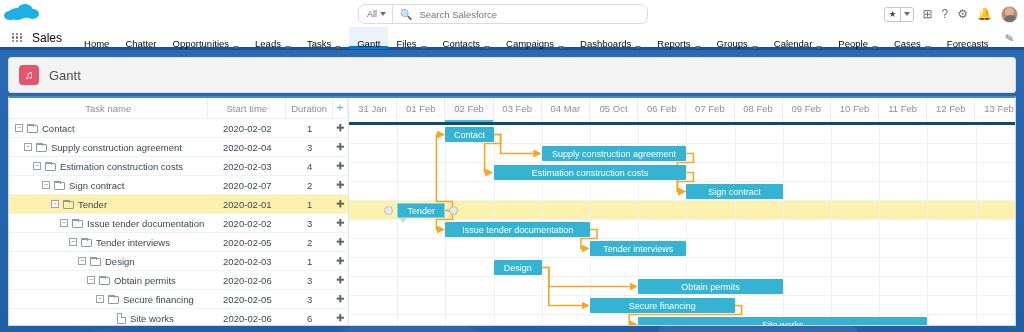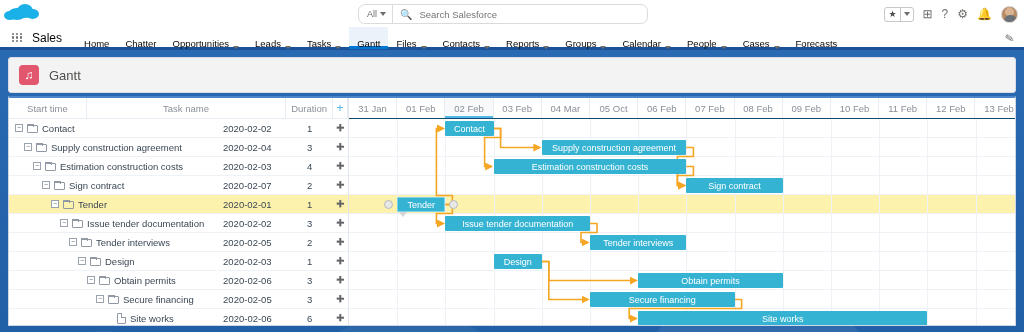--- a/index.html
+++ b/index.html
@@ -108,21 +108,21 @@
     font-size:7px; line-height:6px; text-align:center; margin-right:4px; flex:0 0 8px; background:#fff; }
   .toggle.blank { border:0; background:transparent; }
   .folder { width:11px;height:9px; margin-right:4px; flex:0 0 11px; position:relative; }
   .folder:before { content:""; position:absolute; inset:1px 0 0 0; border:1px solid #8f98a3; border-radius:1px; }
   .folder:after { content:""; position:absolute; left:0; top:0; width:5px;height:2px; border:1px solid #8f98a3; border-bottom:0; border-radius:1px 1px 0 0; }
   .doc { width:9px;height:11px; margin-right:4px; flex:0 0 9px;
     border:1px solid #8f98a3; border-radius:1px; position:relative; background:#fff; }
   .doc:after{content:"";position:absolute;right:-1px;top:-1px;width:4px;height:4px;background:#fff;border-left:1px solid #8f98a3;border-bottom:1px solid #8f98a3;}
 
   
-  .dhead { height:21px; display:flex; border-bottom:1px solid #0c4a6e; }
+  .dhead { height:27px; display:flex; border-bottom:3px solid #0c4a6e; }
   .dcell { font-size:9.5px; color:#8a8f99; text-align:center; line-height:21px;
     border-right:1px solid #e8ecf3; flex:0 0 48.2px; }
   .dcell.today { background:#f7f9fb; box-shadow: inset 0 -2px 0 #53b7e8; }
 
   .canvas { position:relative; height:209px; }
   .vline { position:absolute; top:0; bottom:0; width:1px; background:#eef1f6; }
   .rowband { position:absolute; left:0; right:0; height:19px; border-bottom:1px solid #eef1f6; }
   .rowband.sel { background:#fdf2ad; }
 
   .bar { position:absolute; height:15px; background:#35b3d2; border-radius:1px;
@@ -210,20 +210,28 @@
         </div>
         <div class="navitem">
           <span>Files</span>
           <span class="cd"></span>
         </div>
         <div class="navitem">
           <span>Contacts</span>
           <span class="cd"></span>
         </div>
         <div class="navitem">
+          <span>Campaigns</span>
+          <span class="cd"></span>
+        </div>
+        <div class="navitem">
+          <span>Dashboards</span>
+          <span class="cd"></span>
+        </div>
+        <div class="navitem">
           <span>Reports</span>
           <span class="cd"></span>
         </div>
         <div class="navitem">
           <span>Groups</span>
           <span class="cd"></span>
         </div>
         <div class="navitem">
           <span>Calendar</span>
           <span class="cd"></span>
@@ -245,22 +253,22 @@
 
   <div class="card">
     <div class="appicon">♫</div>
     <div class="cardtitle">Gantt</div>
   </div>
 
   <div class="gantt">
 
     <div class="grid-left">
       <div class="hrow">
+        <div class="hcell c-name">Task name</div>
         <div class="hcell c-start">Start time</div>
-        <div class="hcell c-name">Task name</div>
         <div class="hcell c-dur">Duration</div>
         <div class="hcell c-add">+</div>
       </div>
       <div id="taskrows">
           <div class="trow">
             <div class="t-name" style="padding-left: 6px;">
               <span class="toggle">−</span>
               <span class="folder"></span>
               <span>Contact</span>
             </div>

